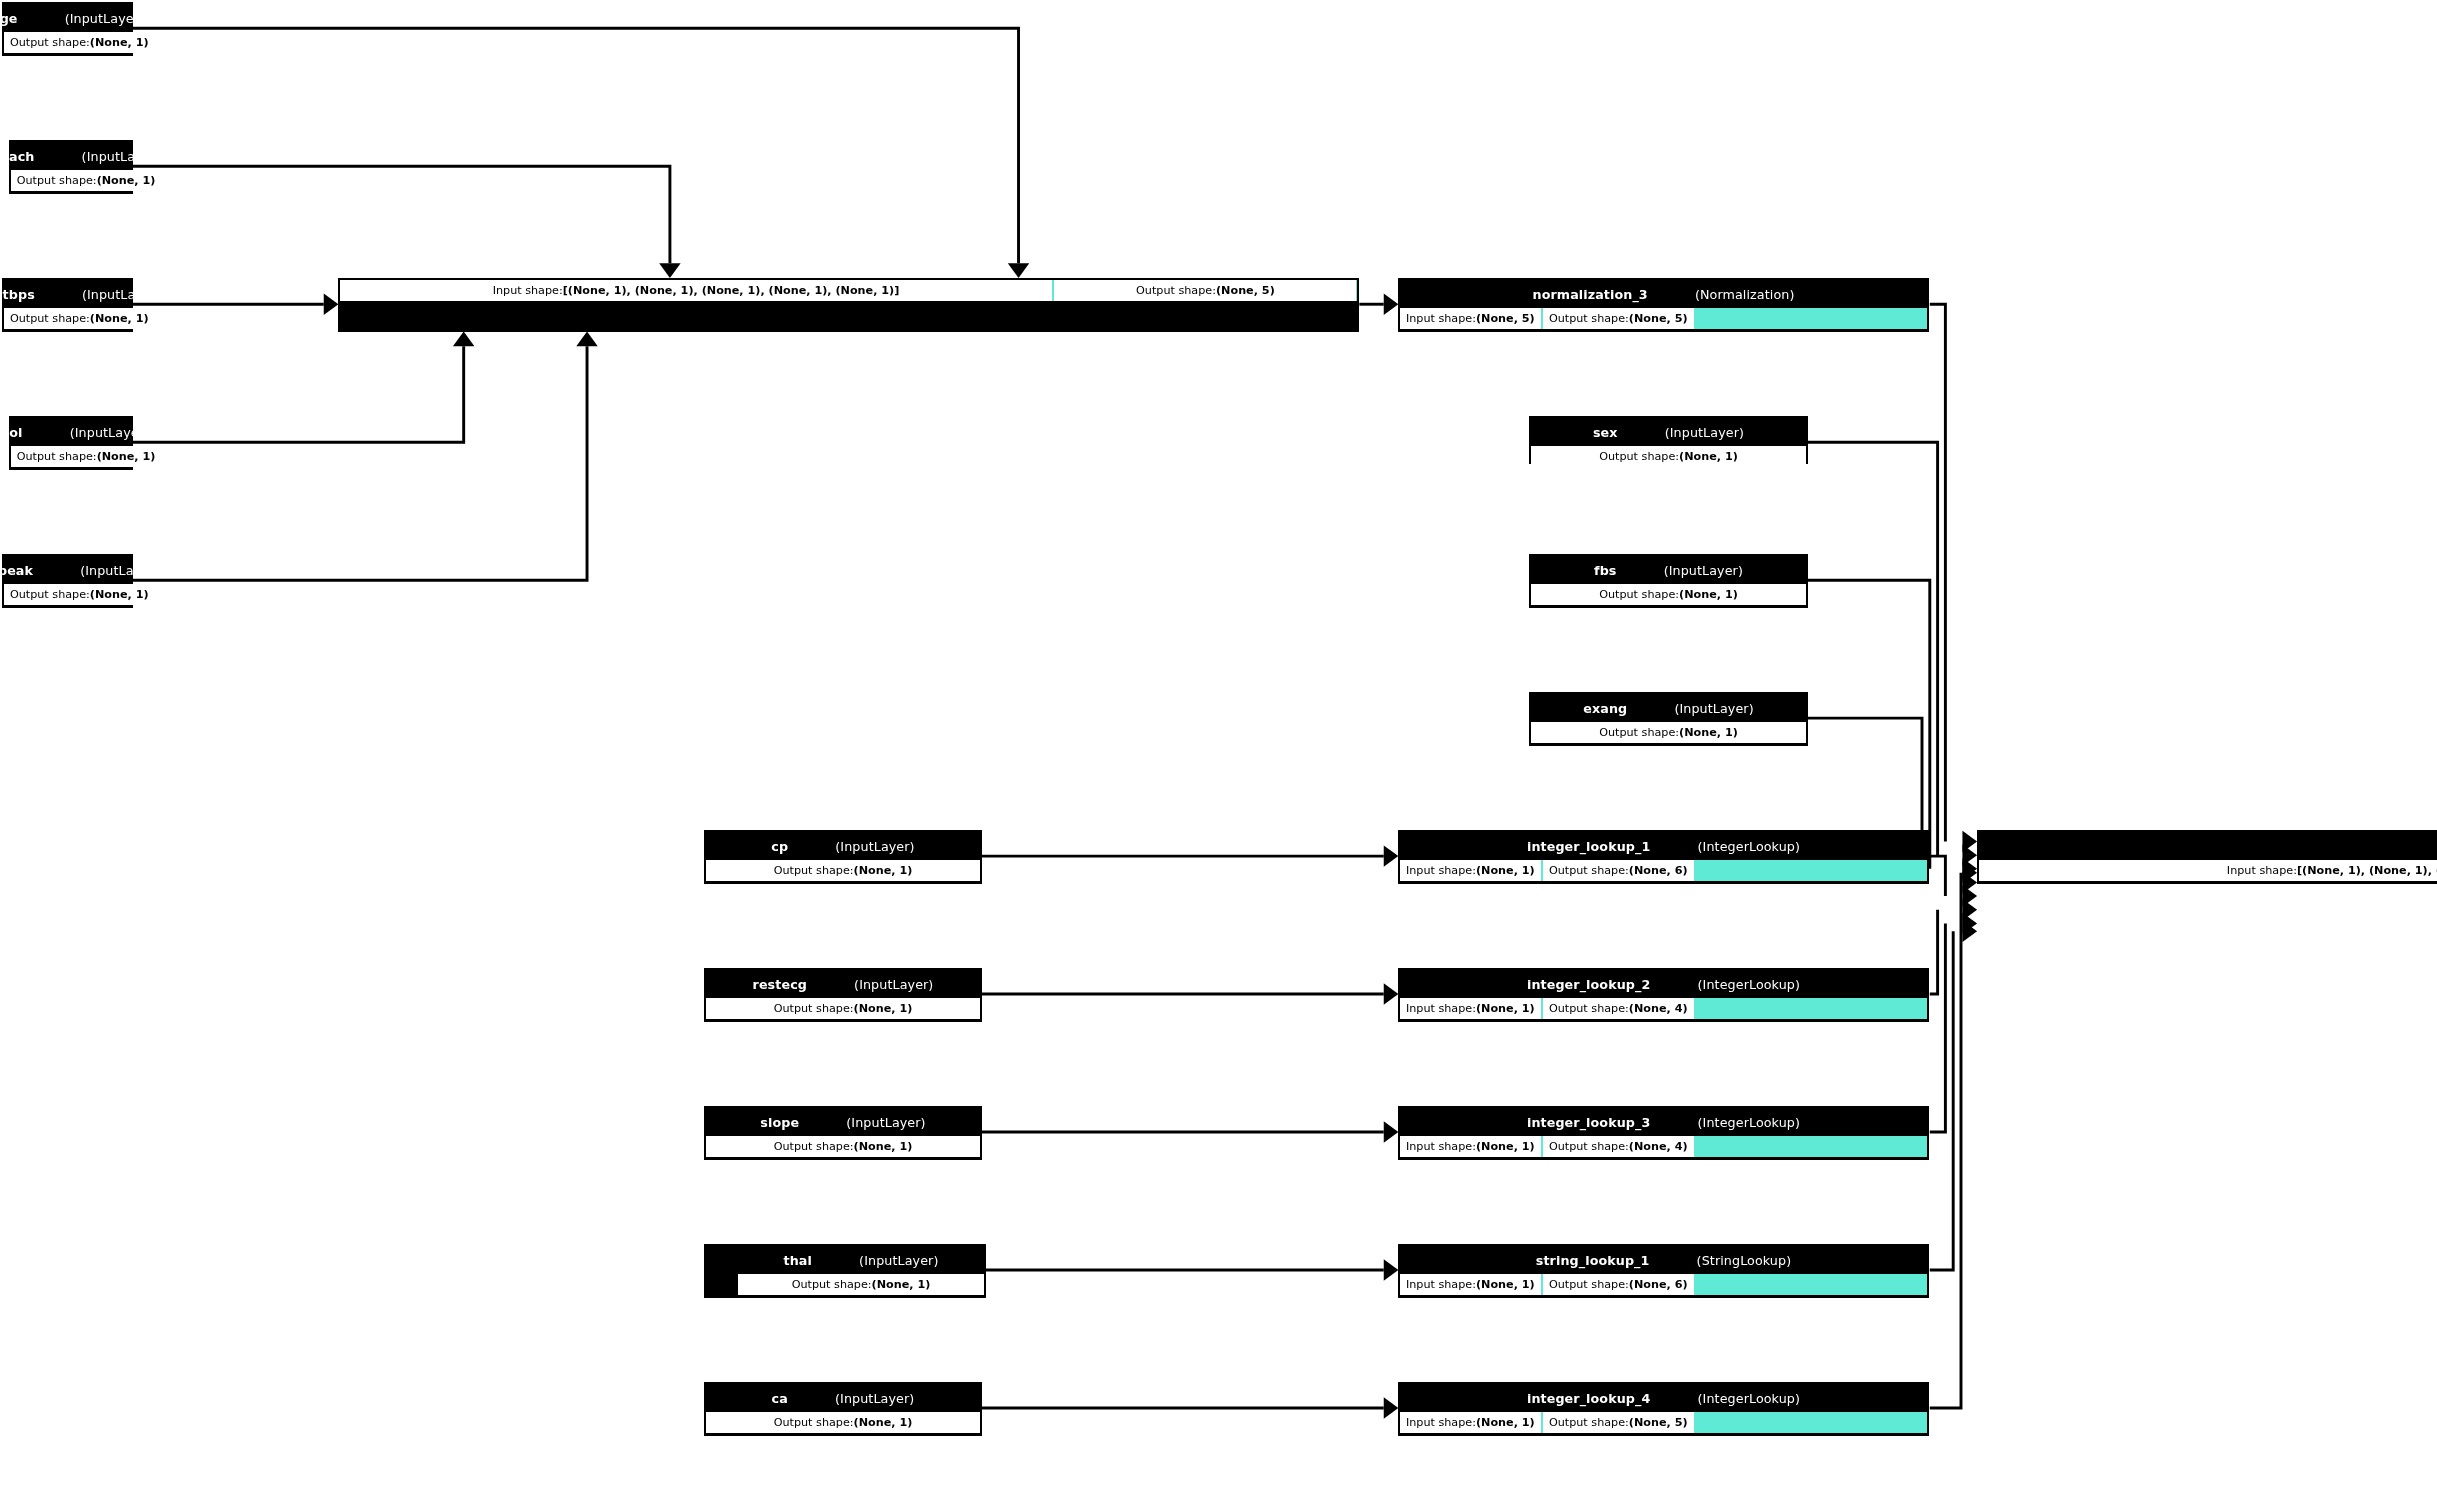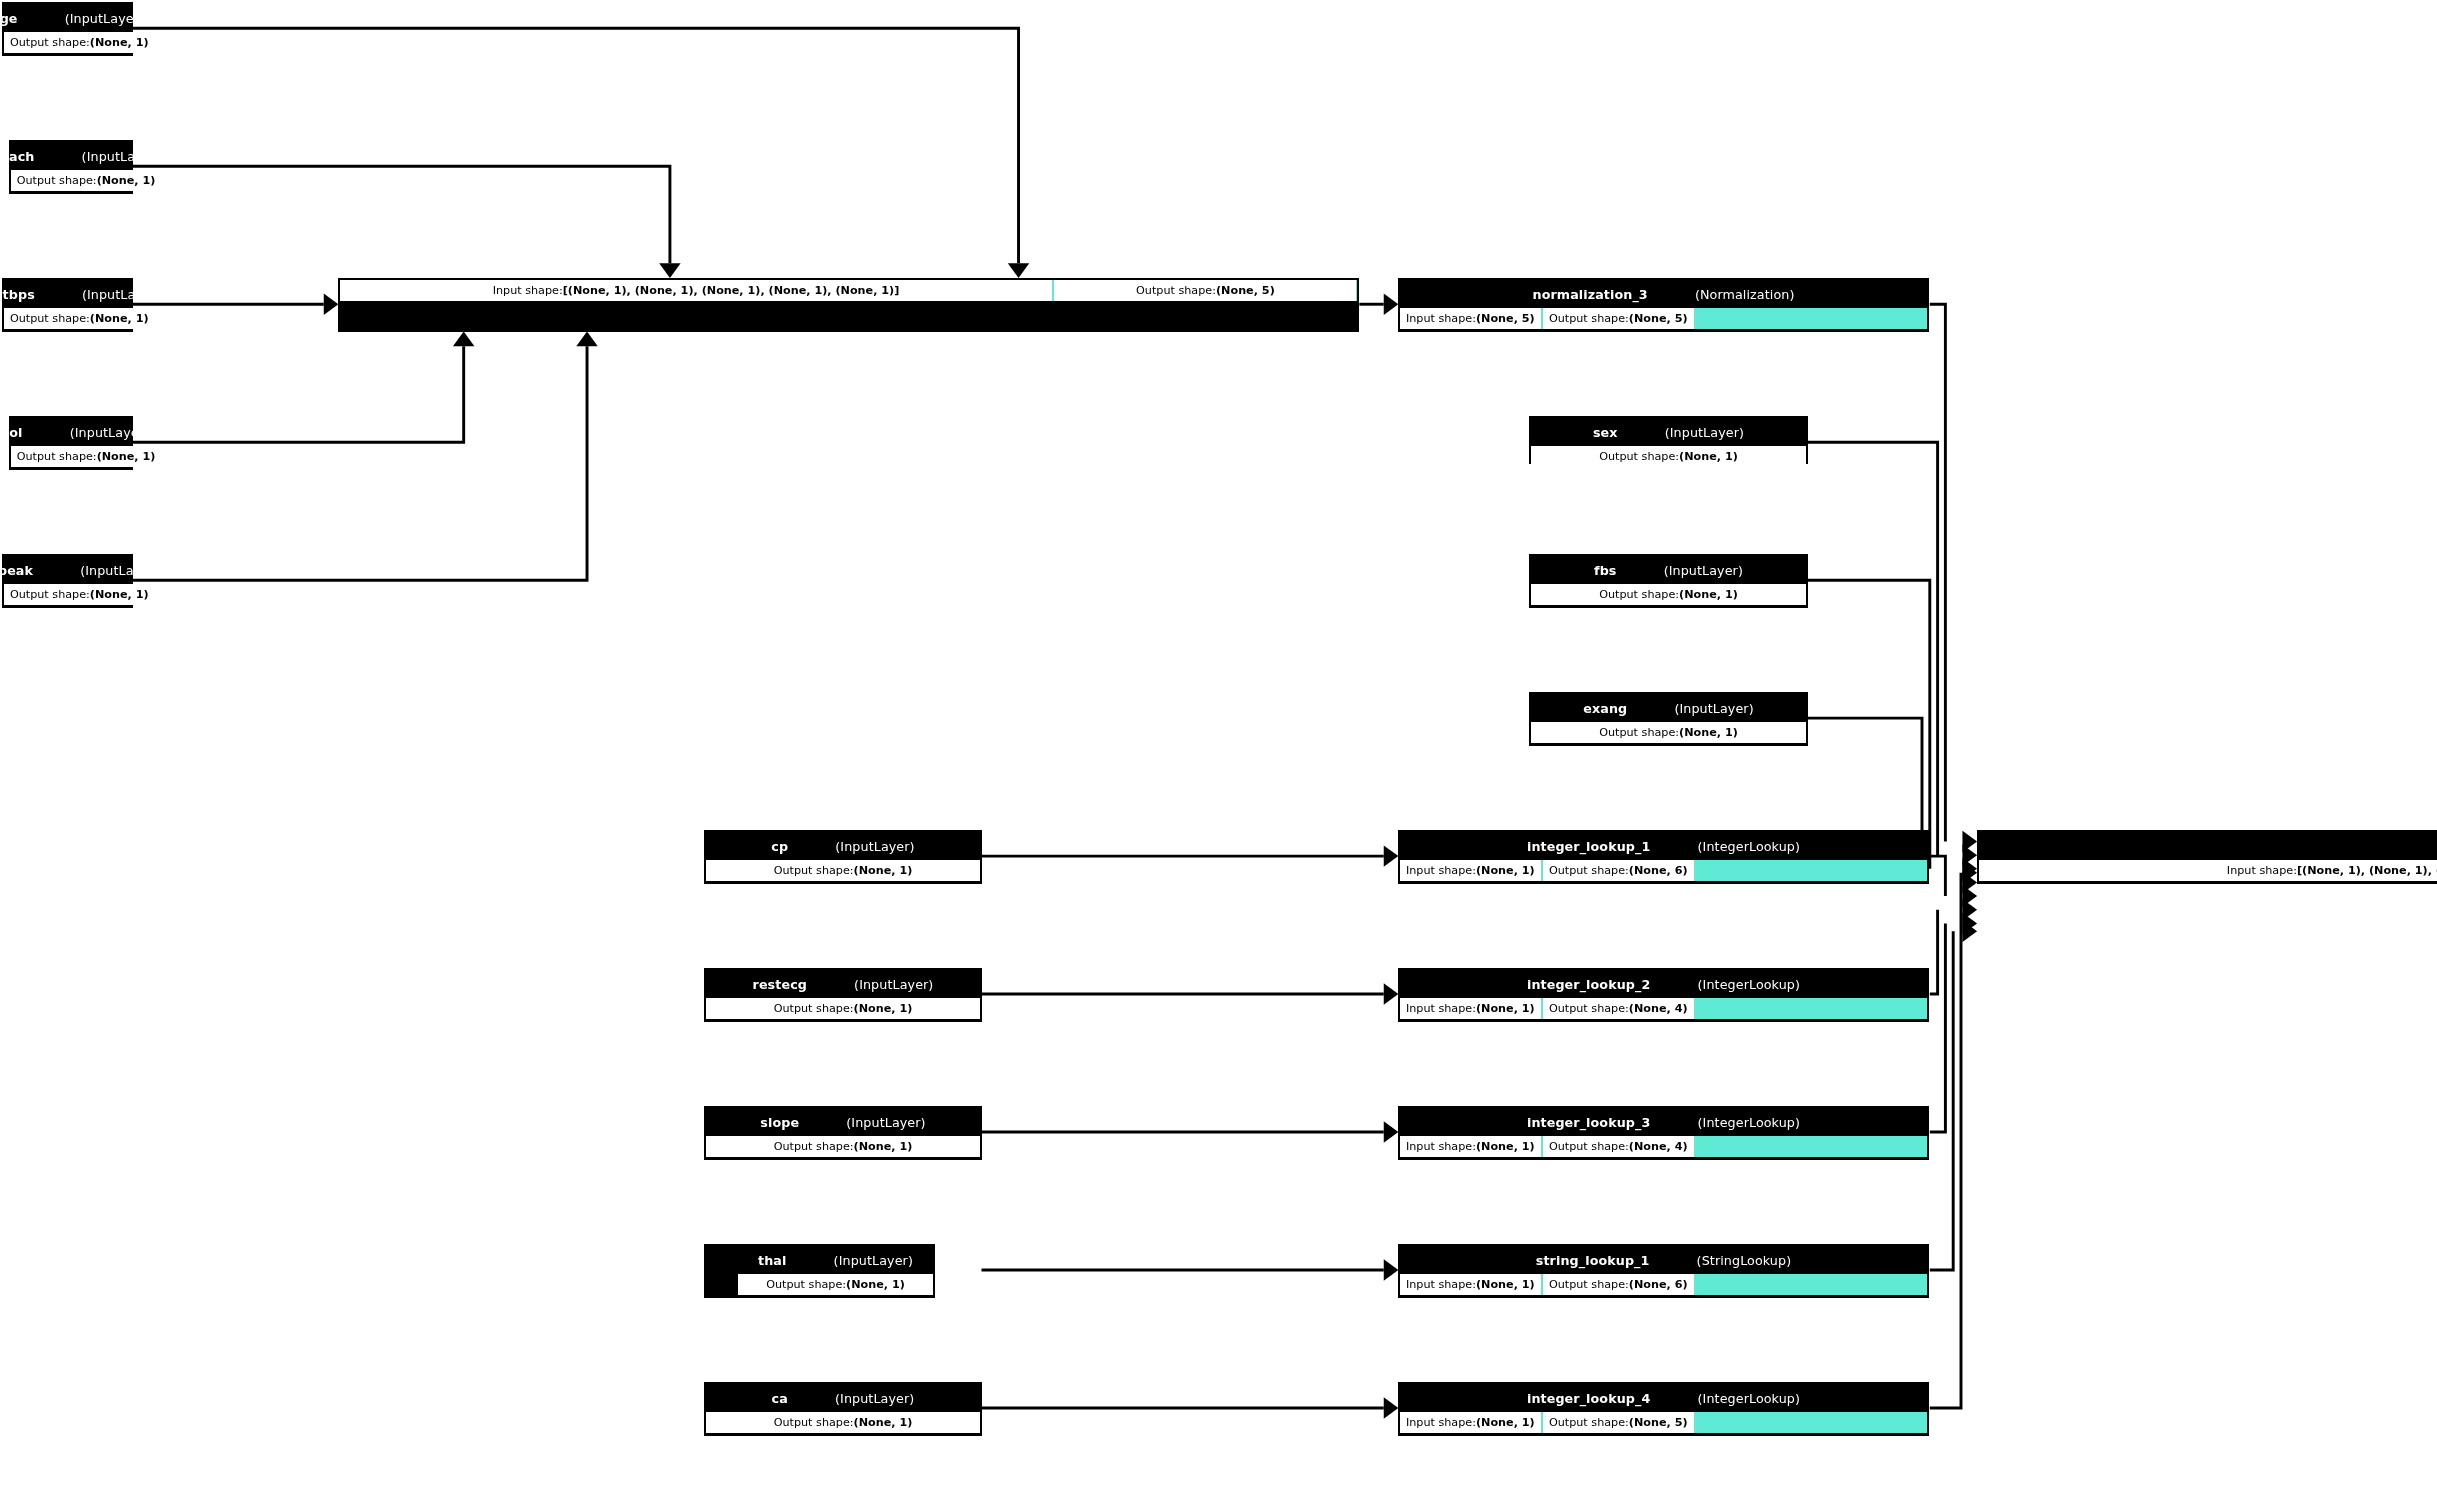--- a/index.html
+++ b/index.html
@@ -316,21 +316,21 @@
           <div class="field" style="flex: 0 0 0.5px;">
             <span>Input shape: </span>
             <b>(None, 1)</b>
           </div>
           <div class="field" style="flex: 0 0 0.5px;">
             <span>Output shape: </span>
             <b>(None, 4)</b>
           </div>
         </div>
       </div>
-      <div class="node" style="left: 704px; top: 1244px; width: 231px; height: 54px; padding-left: 32px;">
+      <div class="node" style="left: 704px; top: 1244px; width: 282px; height: 54px; padding-left: 32px;">
         <div class="title" style="height: 28px;">
           <b>thal</b>
           <i>&nbsp;(InputLayer)</i>
         </div>
         <div class="fields" style="height: 20.5px;">
           <div class="field">
             <span>Output shape: </span>
             <b>(None, 1)</b>
           </div>
         </div>

